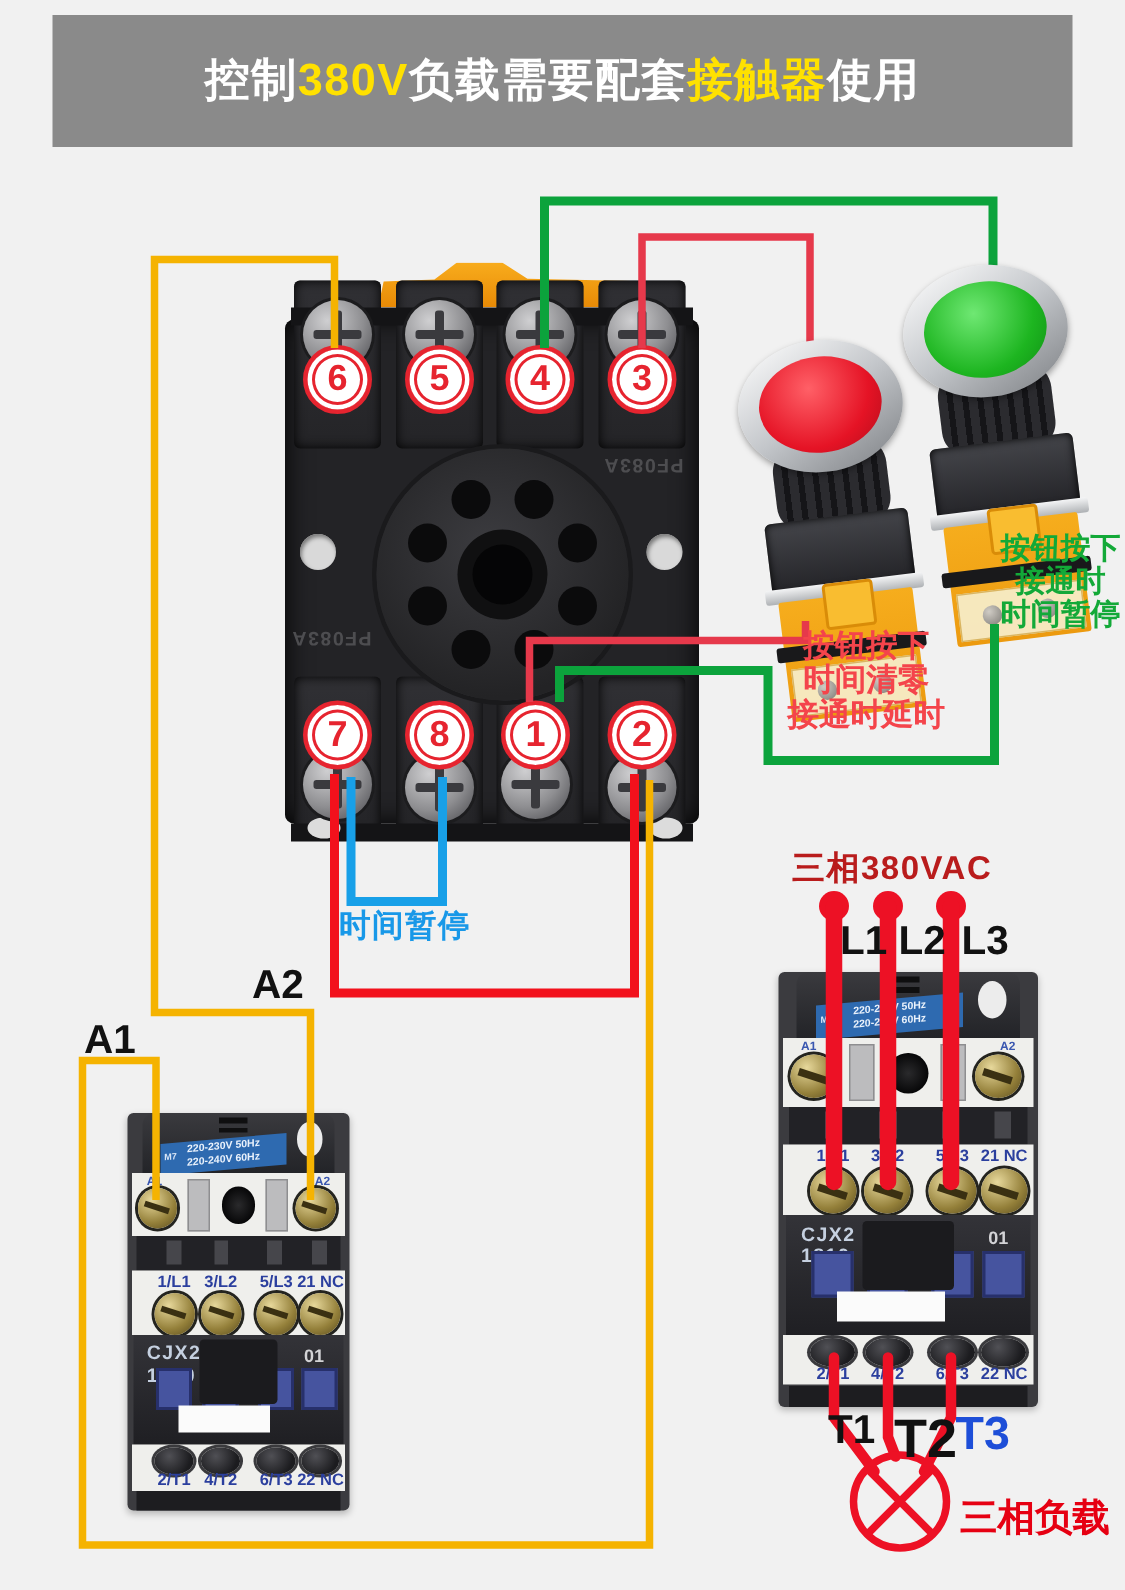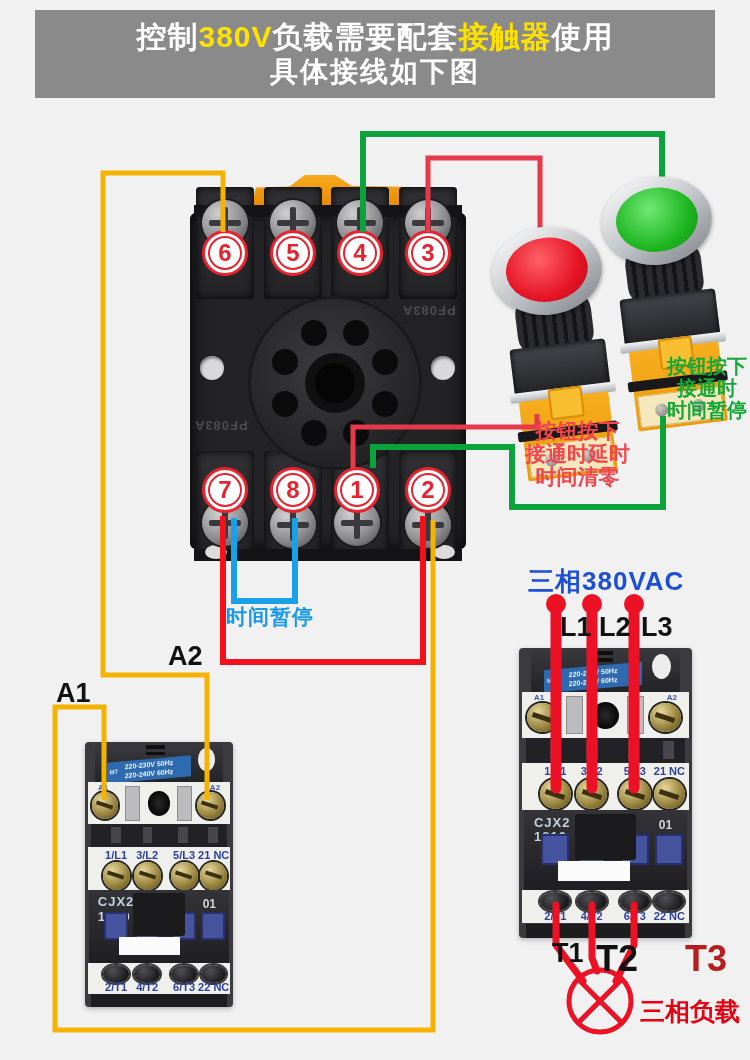--- a/index.html
+++ b/index.html
@@ -109,21 +109,20 @@
   svg.wires{position:absolute;left:0;top:0;z-index:30;}
   svg.wires-top{z-index:50;}
 </style>
 </head>
 <body>
 
 <div class="stage">
 
   <div class="banner">
     <div class="l1"><span>控制</span><span class="hl">380V</span><span>负载需要配套</span><span class="hl">接触器</span><span>使用</span></div>
-    <div class="l2">具体接线如下图</div>
   </div>
 
   <div class="socket">
     <div class="sk-clip"></div>
     <div class="sk-body"></div>
 
     <div class="tower" style="left:6px;top:4px;height:112px;"></div>
     <div class="tower" style="left:74px;top:4px;height:112px;"></div>
     <div class="tower" style="left:141px;top:4px;height:112px;"></div>
     <div class="tower" style="left:209px;top:4px;height:112px;"></div>
@@ -357,31 +356,31 @@
     </div>
     <div class="ct-base"></div>
   </div>
 
   <div class="note" style="left:226px;top:603px;width:110px;color:#1898e8;font-size:21px;letter-spacing:1px;">时间暂停</div>
   <div class="note" style="left:56px;top:678px;color:#111;font-size:27px;">A1</div>
   <div class="note" style="left:168px;top:641px;color:#111;font-size:27px;">A2</div>
 
   <div class="note" style="left:505px;top:419px;width:145px;text-align:center;color:#f4444b;font-size:21px;line-height:23px;">
     <div>按钮按下</div>
+    <div>时间清零</div>
     <div>接通时延时</div>
-    <div>时间清零</div>
   </div>
   <div class="note" style="left:664px;top:355px;width:86px;text-align:center;color:#13a938;font-size:20px;line-height:22px;">
     <div>按钮按下</div>
     <div>接通时</div>
     <div>时间暂停</div>
   </div>
 
-  <div class="note" style="left:528px;top:564px;color:#1d4ed8;font-size:26px;letter-spacing:1px;">三相380VAC</div>
+  <div class="note" style="left:528px;top:564px;color:#b91c1c;font-size:22px;letter-spacing:1px;">三相380VAC</div>
   <div class="note" style="left:560px;top:612px;color:#111;font-size:27px;">L1</div>
   <div class="note" style="left:599px;top:612px;color:#111;font-size:27px;">L2</div>
   <div class="note" style="left:641px;top:612px;color:#111;font-size:27px;">L3</div>
   <div class="note" style="left:552px;top:938px;color:#111;font-size:27px;">T1</div>
   <div class="note" style="left:596px;top:938px;color:#111;font-size:36px;">T2</div>
-  <div class="note" style="left:637px;top:938px;color:#b91c1c;font-size:36px;margin-left:48px;">T3</div>
+  <div class="note" style="left:637px;top:938px;color:#1d4ed8;font-size:31px;">T3</div>
   <div class="note" style="left:640px;top:995px;color:#e60012;font-size:25px;">三相负载</div>
 
 </div>
 
 </body></html>

